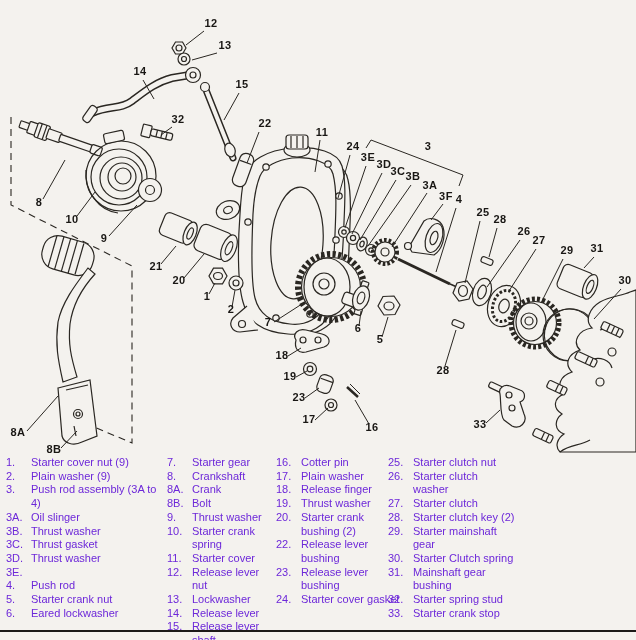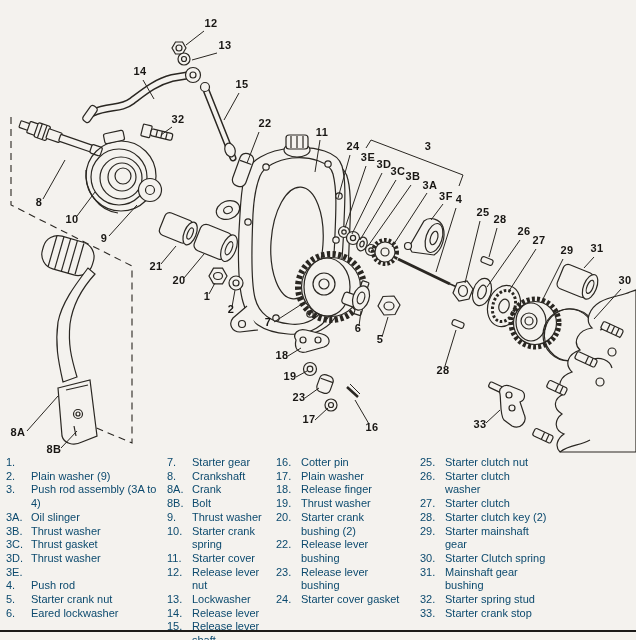--- a/index.html
+++ b/index.html
@@ -1,17 +1,17 @@
 <!DOCTYPE html>
 <html><head>
 <meta charset="utf-8">
 <style>
   html,body{margin:0;padding:0;background:#e9e7e2;}
   .stage{position:relative;width:636px;height:640px;background:#f4f2ee;overflow:hidden;
-         font-family:"Liberation Sans",sans-serif;color:#0c4a6e;}
+         font-family:"Liberation Sans",sans-serif;color:#6d28d9;}
   svg{position:absolute;top:0;left:0;overflow:visible;}
   .ink{stroke:#2a2722;fill:none;stroke-width:1.2;}
   .inkfill{stroke:#2a2722;fill:#f4f2ee;stroke-width:1.2;}
   .leader{stroke:#2a2722;stroke-width:1;fill:none;}
   .callout{font:bold 11px "Liberation Sans",sans-serif;fill:#191714;letter-spacing:.5px;text-anchor:middle;}
   .dashed{stroke:#2a2722;stroke-width:1.1;fill:none;stroke-dasharray:7 5;}
   .teeth{stroke:#2a2722;fill:none;}
   .parts-list{position:absolute;left:0;top:453px;width:636px;height:178px;}
   .pl-col{position:absolute;top:3px;}
   .pl-item{display:flex;font-size:11px;line-height:13.7px;}
@@ -388,20 +388,21 @@
         <text x="18" y="436" class="callout">8A</text>
         <line x1="61" y1="448" x2="77" y2="431" class="leader"></line>
         <text x="54" y="453" class="callout">8B</text>
       </g>
   </svg>
 
   <div class="parts-list">
     <div class="pl-col" style="left:6px;width:160px;">
         <div class="pl-item">
           <span class="pl-num">1.</span>
+          <span class="pl-text">Starter cover nut (9)</span>
         </div>
         <div class="pl-item">
           <span class="pl-num">2.</span>
           <span class="pl-text">Plain washer (9)</span>
         </div>
         <div class="pl-item">
           <span class="pl-num">3.</span>
           <span class="pl-text">Push rod assembly (3A to 4)</span>
         </div>
         <div class="pl-item">
@@ -514,21 +515,21 @@
         <div class="pl-item">
           <span class="pl-num">23.</span>
           <span class="pl-text">Release lever
 bushing</span>
         </div>
         <div class="pl-item">
           <span class="pl-num">24.</span>
           <span class="pl-text">Starter cover gasket</span>
         </div>
       </div>
-    <div class="pl-col" style="left:420px;width:134px;">
+    <div class="pl-col" style="left:388px;width:134px;">
         <div class="pl-item">
           <span class="pl-num">25.</span>
           <span class="pl-text">Starter clutch nut</span>
         </div>
         <div class="pl-item">
           <span class="pl-num">26.</span>
           <span class="pl-text">Starter clutch
 washer</span>
         </div>
         <div class="pl-item">

